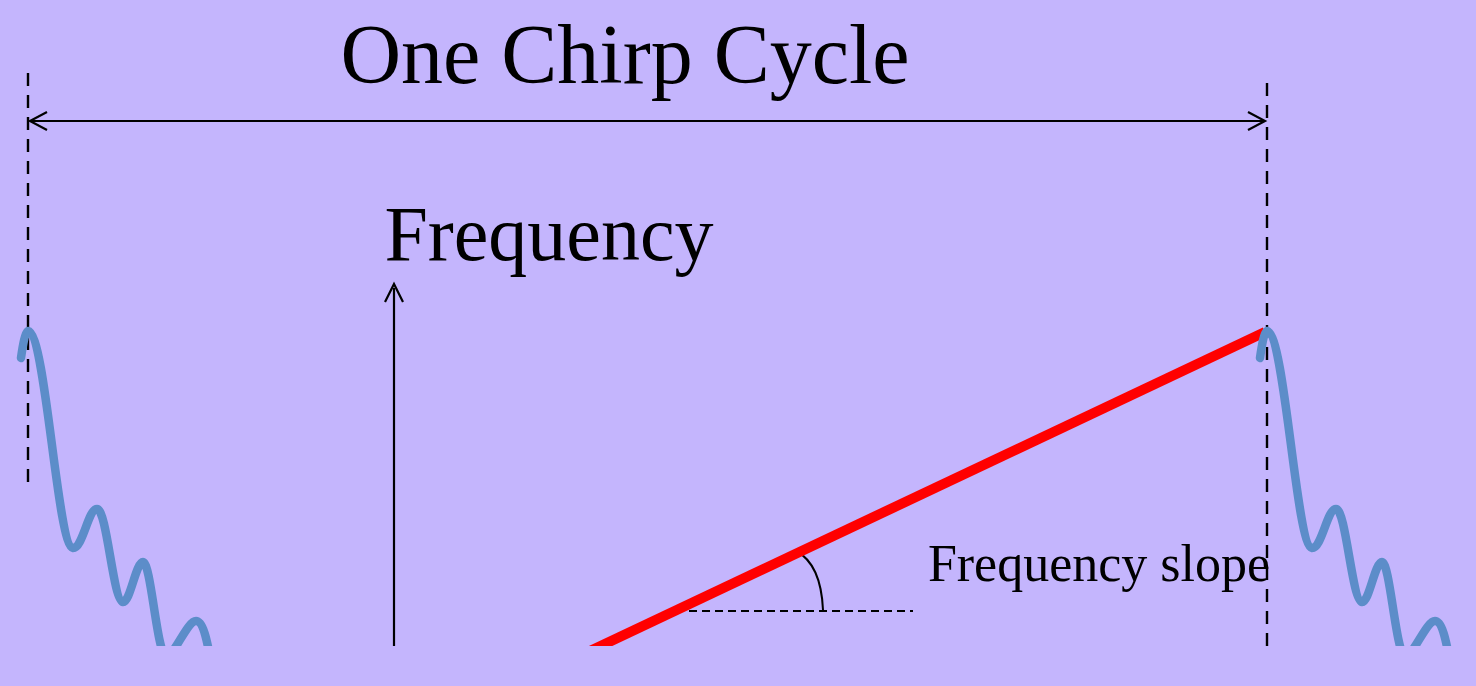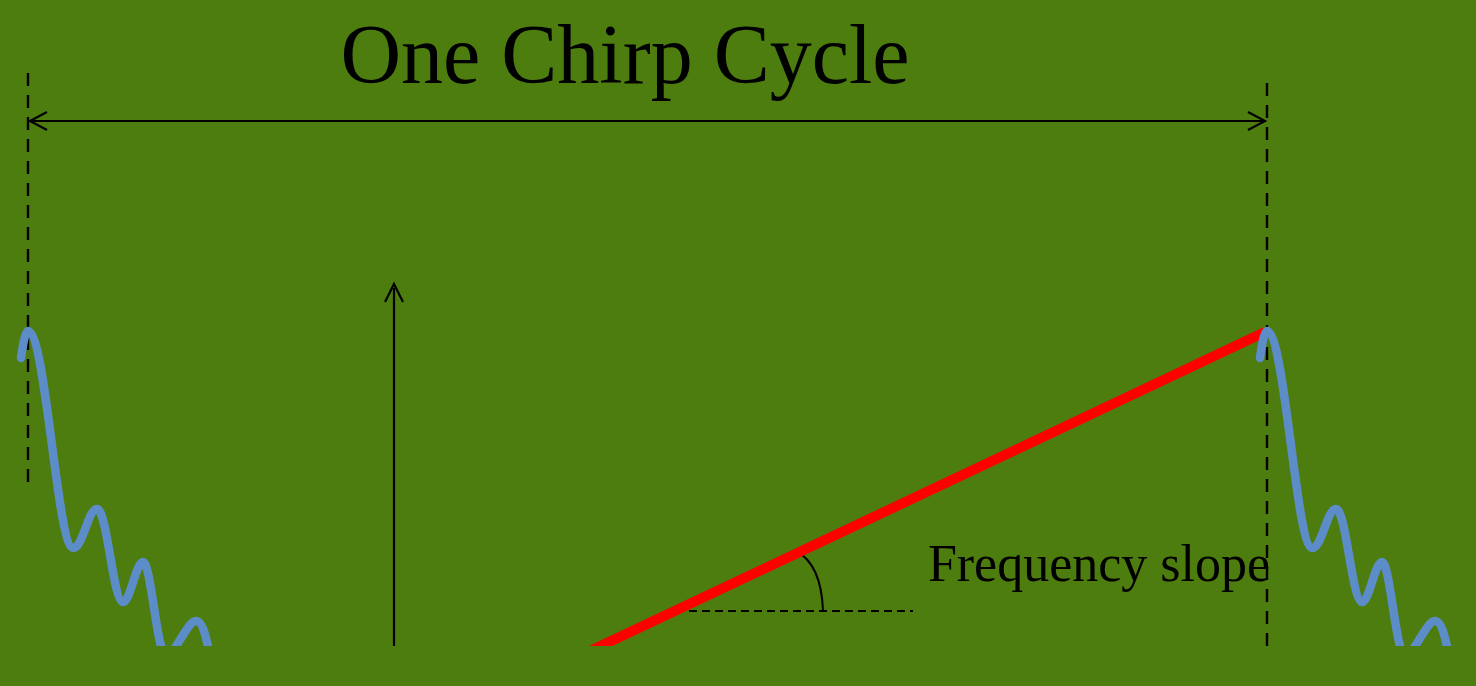--- a/index.html
+++ b/index.html
@@ -4,21 +4,21 @@
 <style>
   html, body {
     margin: 0;
     padding: 0;
     background: #ffffff;
   }
   .stage {
     position: relative;
     width: 1476px;
     height: 686px;
-    background: #4d7c0f;
+    background: #c4b5fd;
     overflow: hidden;
     font-family: "Liberation Serif", "DejaVu Serif", serif;
     color: #000000;
   }
   .stage svg {
     position: absolute;
     left: 0;
     top: 0;
   }
   .label {
@@ -82,16 +82,17 @@
 
       <path d="M 571 660 L 1265 332" fill="none" stroke-width="10" stroke="#FF0000"></path>
 
       <use href="#waveL" x="0" y="0"></use>
       <use href="#waveL" x="1239" y="0"></use>
     </g>
   </svg>
 
   <div class="label title-label">One Chirp Cycle</div>
 
+  <div class="label freq-label">Frequency</div>
 
   <div class="label slope-label">Frequency slope</div>
 
 </div>
 
 </body></html>

